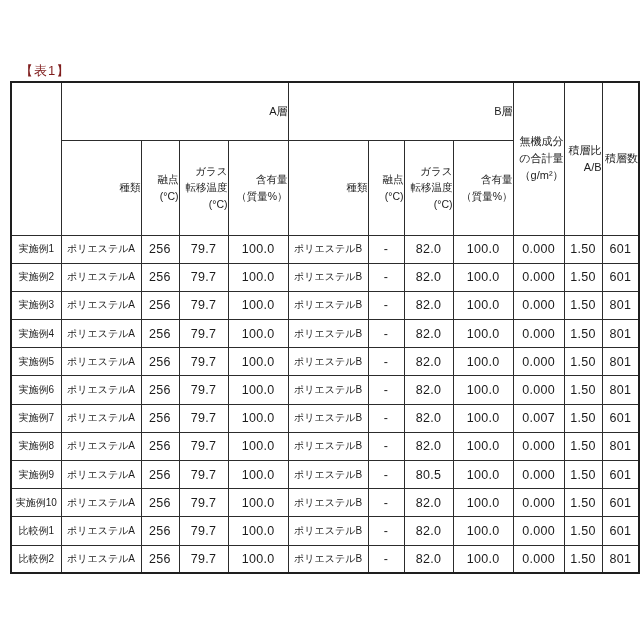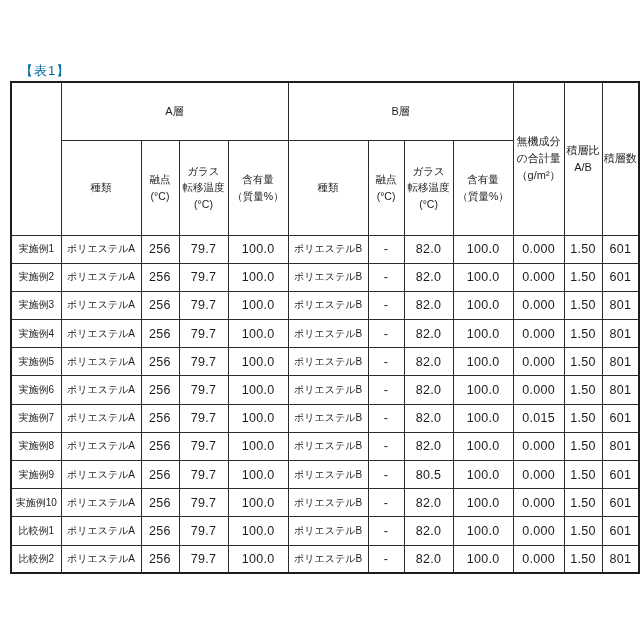--- a/index.html
+++ b/index.html
@@ -9,38 +9,38 @@
     font-family: "Liberation Sans", "DejaVu Sans", sans-serif;
     color: #1c1c1c;
     position: relative;
     overflow: hidden;
   }
   .caption {
     position: absolute;
     left: 20px; top: 62px;
     font-size: 13px;
     letter-spacing: 1px;
-    color: #0369a1;
+    color: #7f1d1d;
   }
   table.patent-table {
     position: absolute;
     left: 10px; top: 81px;
     width: 628px;
     table-layout: fixed;
     border-collapse: collapse;
     border: 2px solid #1e1e1e;
   }
   th, td {
     border: 1px solid #2c2c2c;
     text-align: center;
     vertical-align: middle;
     padding: 0;
     overflow: hidden;
   }
-  thead th { font-weight: normal; }
+  thead th { font-weight: normal; text-align: right; }
   tr.group-row th { height: 58px; font-size: 11px; }
   tr.sub-row th {
     height: 95px;
     font-size: 10.5px;
     white-space: pre-line;
     line-height: 1.55;
   }
   th.multiline { white-space: pre-line; line-height: 1.55; font-size: 10.5px; }
   tbody tr { height: 28.2px; }
   td.rowlabel { font-size: 10px; letter-spacing: 0; }
@@ -186,21 +186,21 @@
       <tr>
         <td class="rowlabel">実施例7</td>
         <td class="kind">ポリエステルA</td>
         <td class="num">256</td>
         <td class="num">79.7</td>
         <td class="num">100.0</td>
         <td class="kind">ポリエステルB</td>
         <td class="num">-</td>
         <td class="num">82.0</td>
         <td class="num">100.0</td>
-        <td class="num">0.015</td>
+        <td class="num">0.007</td>
         <td class="num">1.50</td>
         <td class="num">601</td>
       </tr>
       <tr>
         <td class="rowlabel">実施例8</td>
         <td class="kind">ポリエステルA</td>
         <td class="num">256</td>
         <td class="num">79.7</td>
         <td class="num">100.0</td>
         <td class="kind">ポリエステルB</td>

